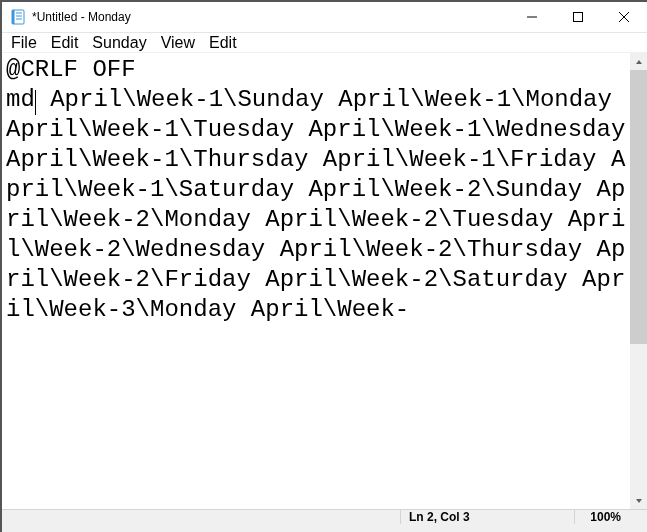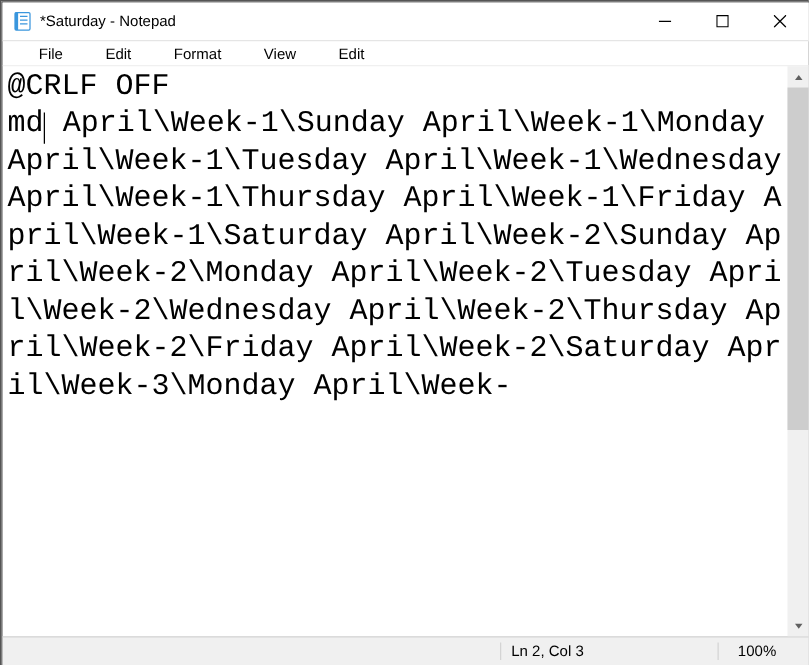--- a/index.html
+++ b/index.html
@@ -39,23 +39,22 @@
   .menubar {
     height: 20px;
     display: flex;
     align-items: center;
     padding: 0 2px;
     border-bottom: 1px solid #f0f0f0;
     gap: 0;
   }
   .menu-item {
     padding: 1px 7px;
-    font-size: 12px;
+    font-size: 16px;
     color: #000;
-    margin-left: 20px;
   }
   .editor-wrap {
     position: relative;
     height: calc(100% - 31px - 20px - 23px);
     display: flex;
   }
   .editor {
     flex: 1;
     padding: 2px 4px 0 4px;
     font-family: Consolas, "Courier New", monospace;
@@ -90,24 +89,25 @@
   .sb-thumb {
     position: absolute;
     left: 0; right: 0;
     top: 0; height: 65%;
     background: #cdcdcd;
   }
   .statusbar {
     height: 23px;
     border-top: 1px solid #d4d4d4;
     display: flex;
-    align-items: center;
+    align-items: flex-start;
     font-size: 12px;
     color: #000;
     background: #f0f0f0;
+    font-weight: bold;
   }
   .sb-cell {
     border-left: 1px solid #d4d4d4;
     display: flex;
     align-items: center;
     padding: 0 8px;
   }
   .sb-pad { flex: 1; }
   .sb-lncol { width: 130px; }
   .sb-zoom { width: 55px; justify-content: flex-end; margin-left: 44px; }
@@ -124,21 +124,21 @@
 <div class="titlebar">
   <span class="app-icon">
     <svg viewBox="0 0 16 16">
       <rect x="2" y="1" width="12" height="14" rx="1" fill="#fff" stroke="#3a96dd" stroke-width="1"></rect>
       <rect x="2" y="1" width="2.5" height="14" fill="#3a96dd"></rect>
       <line x1="6" y1="4" x2="12" y2="4" stroke="#3a96dd" stroke-width="1"></line>
       <line x1="6" y1="7" x2="12" y2="7" stroke="#3a96dd" stroke-width="1"></line>
       <line x1="6" y1="10" x2="12" y2="10" stroke="#3a96dd" stroke-width="1"></line>
     </svg>
   </span>
-  <span class="title-text">*Saturday - Notepad</span>
+  <span class="title-text">*Untitled - Monday</span>
   <span class="spacer"></span>
   <div class="win-btn">
     <svg viewBox="0 0 10 10">
         <line x1="0" y1="5" x2="10" y2="5" stroke="#000" stroke-width="1"></line>
       </svg>
   </div>
   <div class="win-btn">
     <svg viewBox="0 0 10 10">
         <rect x="0.5" y="0.5" width="9" height="9" fill="none" stroke="#000" stroke-width="1"></rect>
       </svg>
@@ -147,21 +147,21 @@
     <svg viewBox="0 0 10 10">
       <line x1="0" y1="0" x2="10" y2="10" stroke="#000" stroke-width="1"></line>
       <line x1="10" y1="0" x2="0" y2="10" stroke="#000" stroke-width="1"></line>
     </svg>
   </div>
 </div>
 
 <div class="menubar">
   <div class="menu-item">File</div>
   <div class="menu-item">Edit</div>
-  <div class="menu-item">Format</div>
+  <div class="menu-item">Sunday</div>
   <div class="menu-item">View</div>
   <div class="menu-item">Edit</div>
 </div>
 
 <div class="editor-wrap">
   <div class="editor"><span>@CRLF OFF</span>
 <span>md</span><span class="caret"></span><span> April\Week-1\Sunday April\Week-1\Monday April\Week-1\Tuesday April\Week-1\Wednesday April\Week-1\Thursday April\Week-1\Friday April\Week-1\Saturday April\Week-2\Sunday April\Week-2\Monday April\Week-2\Tuesday April\Week-2\Wednesday April\Week-2\Thursday April\Week-2\Friday April\Week-2\Saturday April\Week-3\Monday April\Week-</span></div>
   <div class="scrollbar">
     <div class="sb-btn">
       <svg width="8" height="8" viewBox="0 0 8 8">

